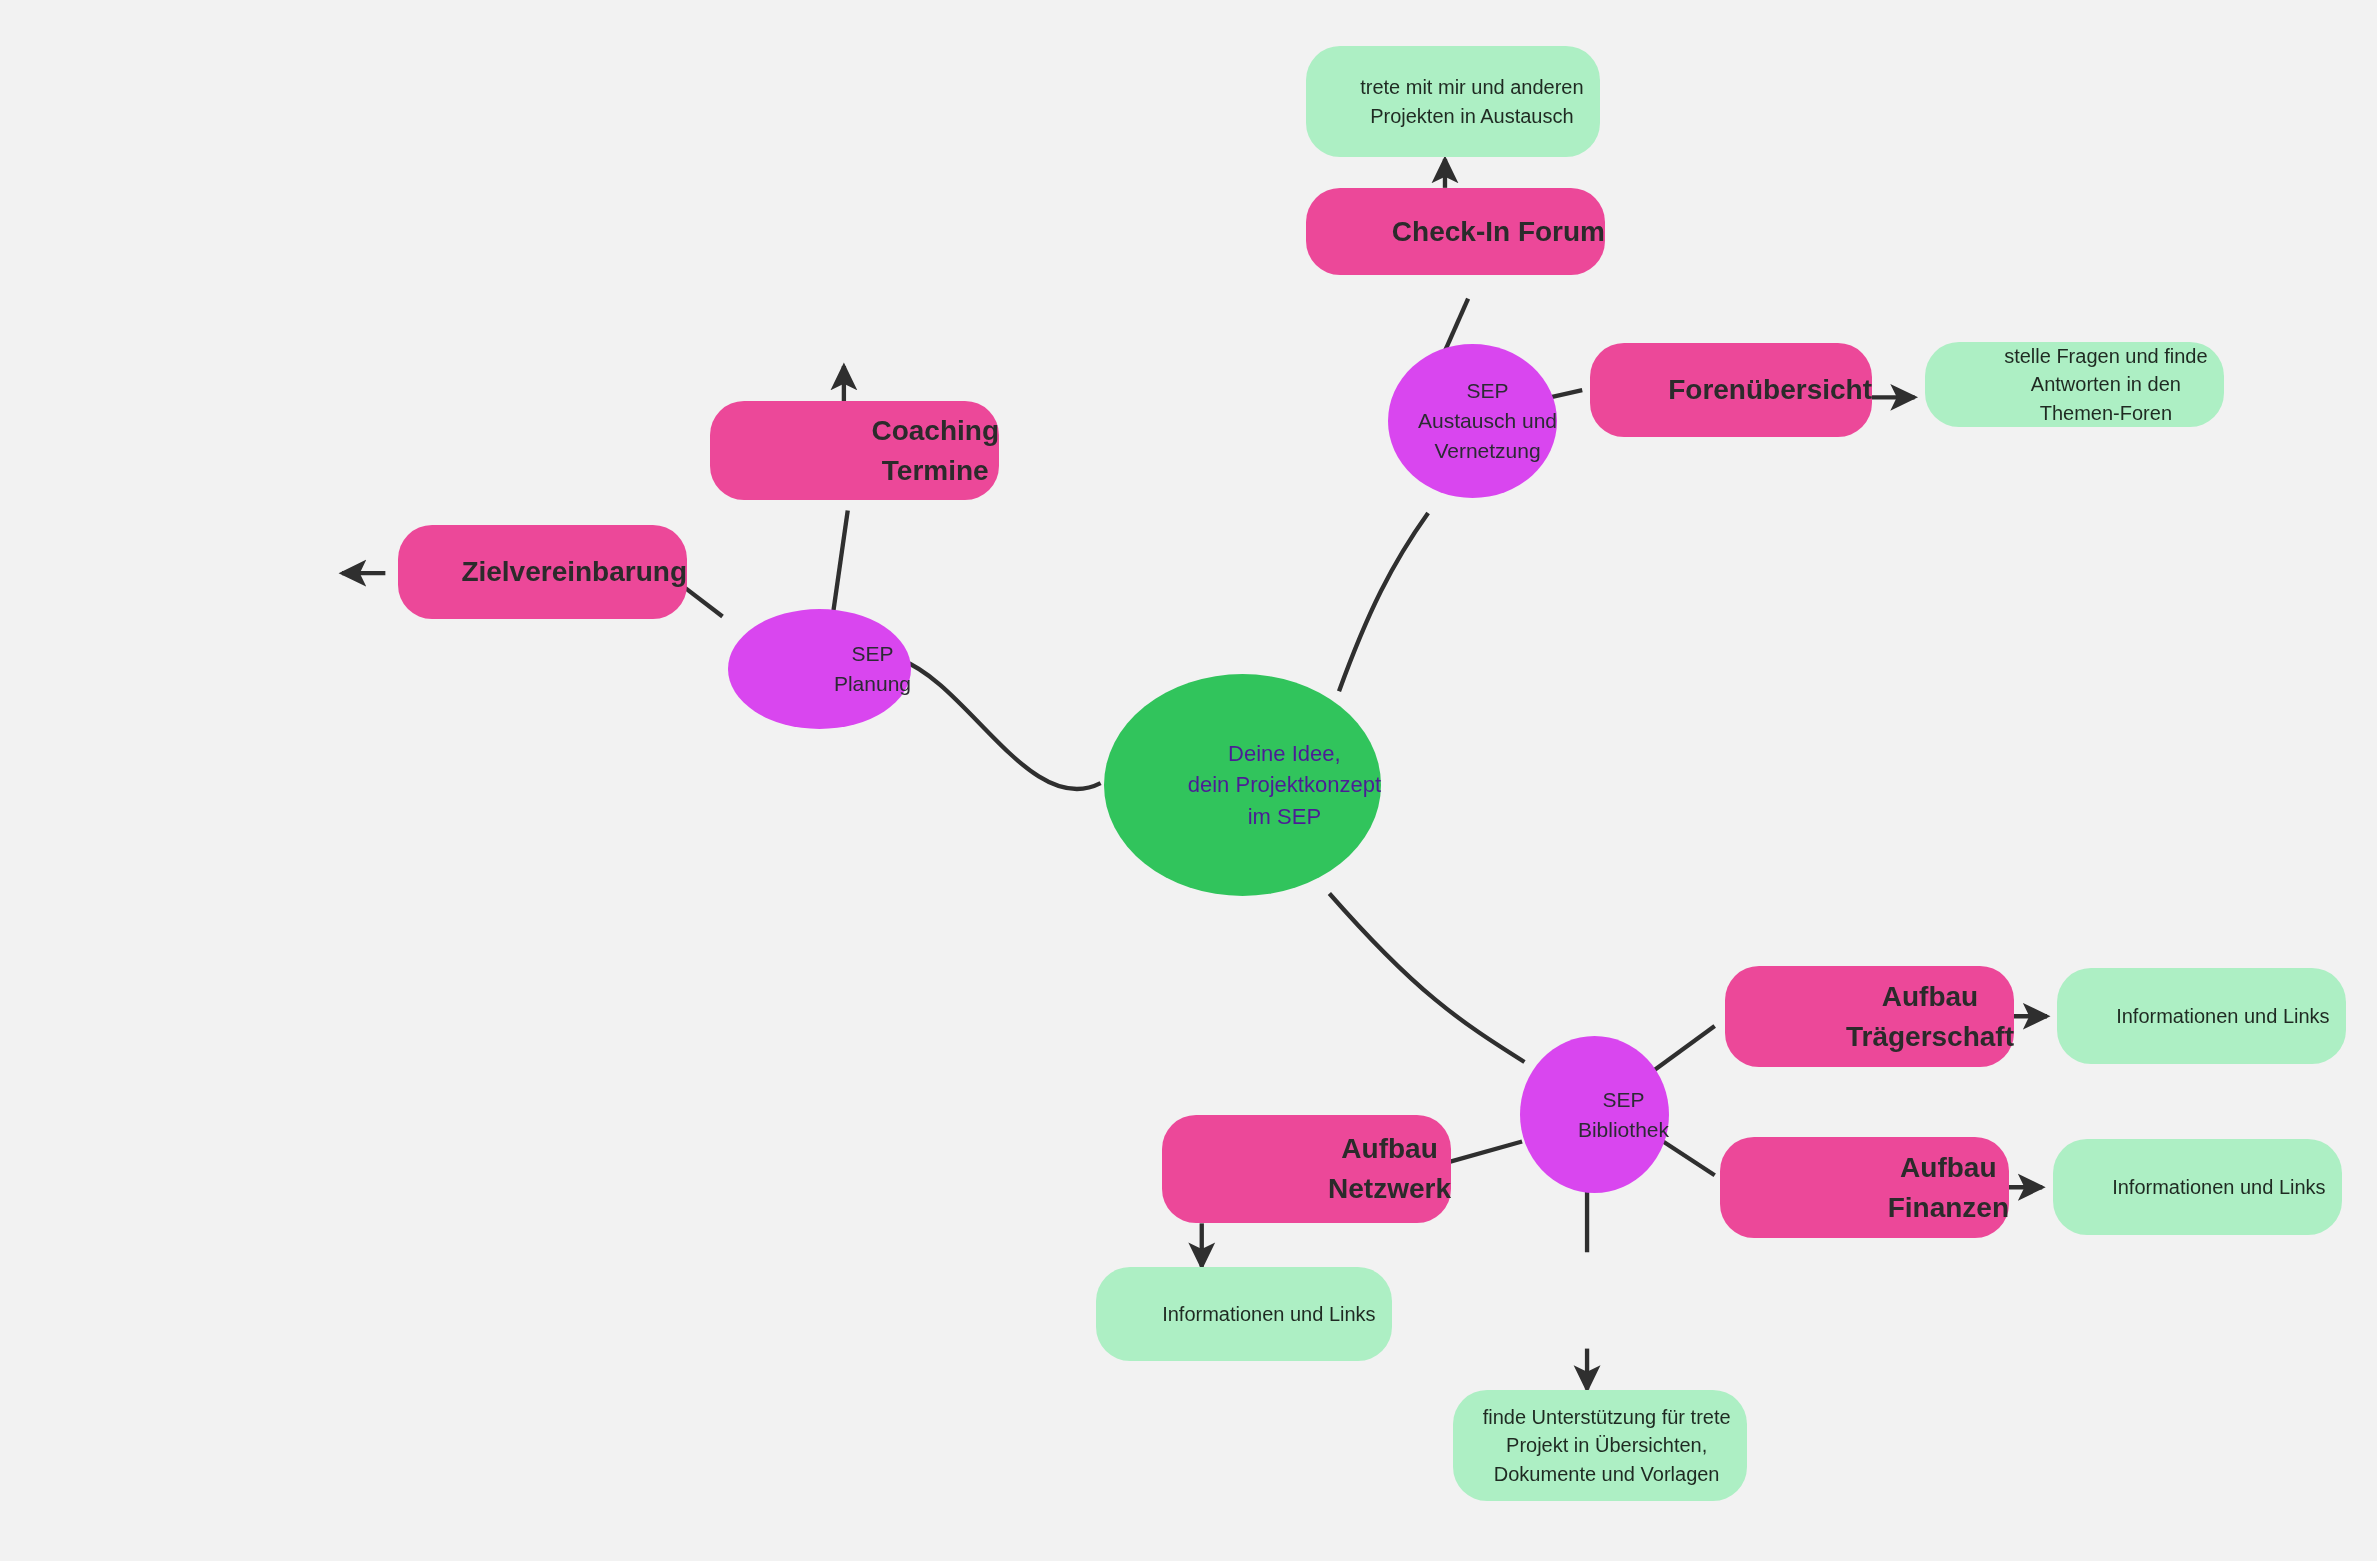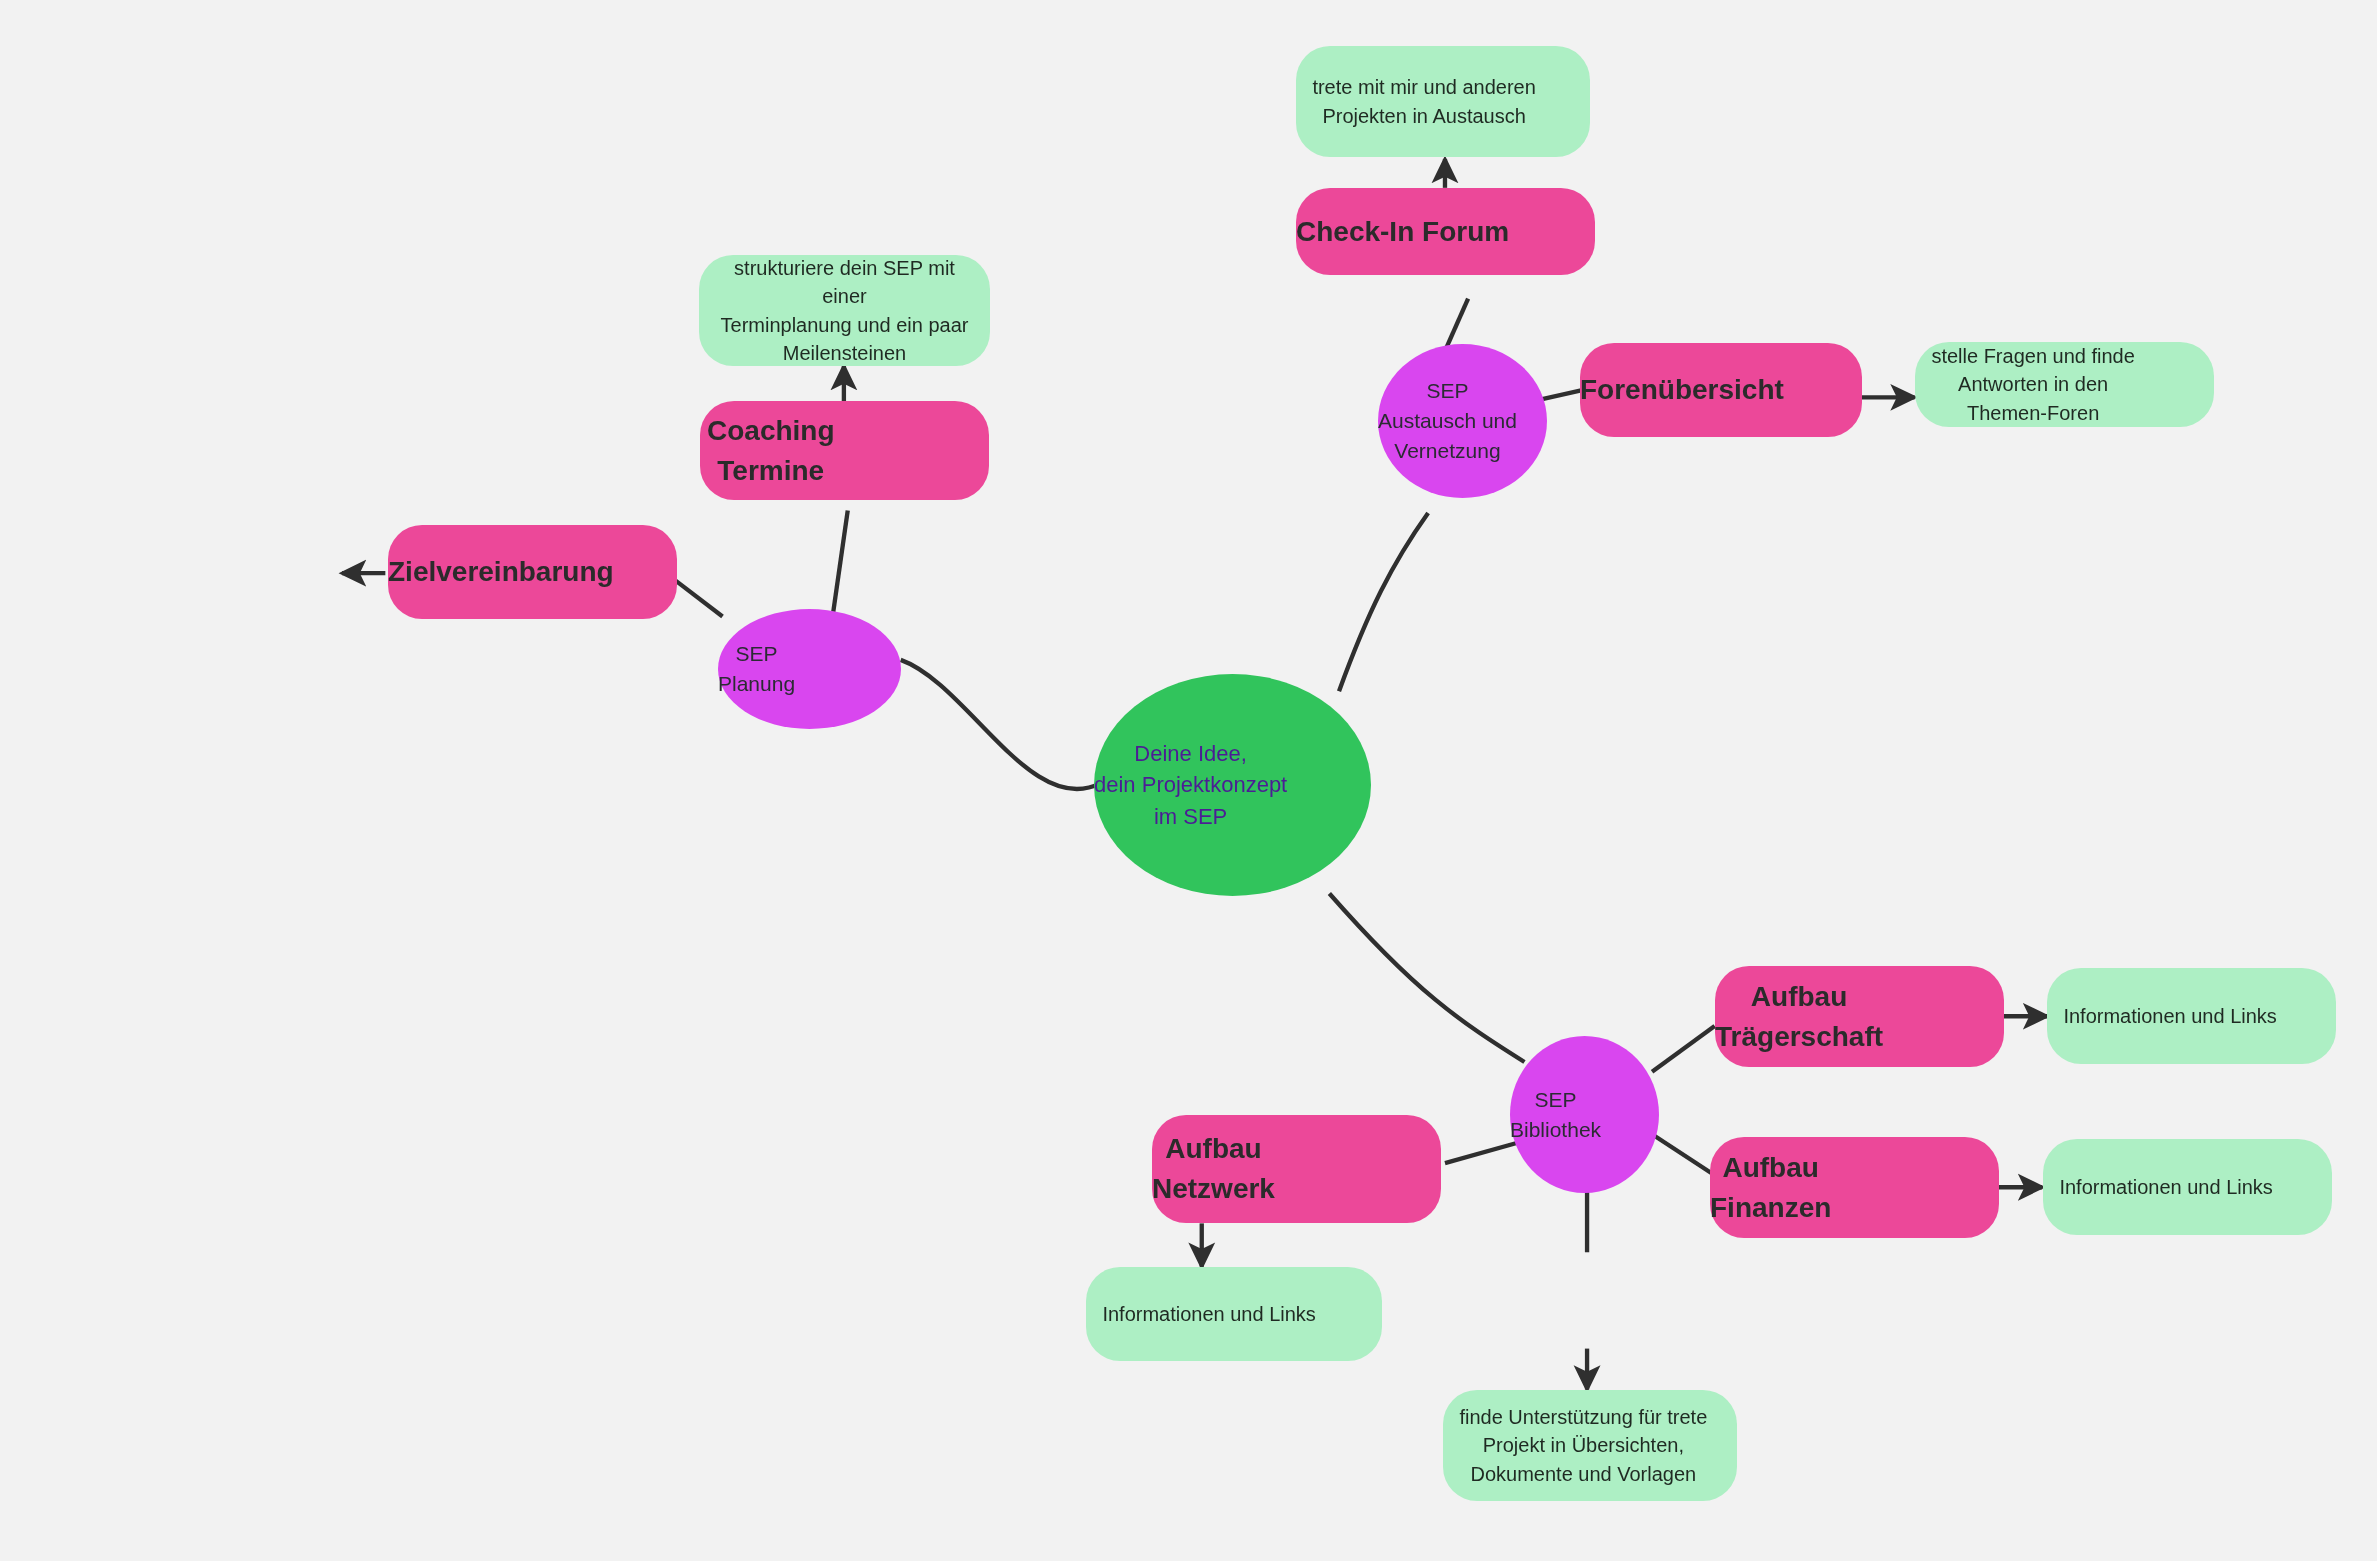--- a/index.html
+++ b/index.html
@@ -18,24 +18,25 @@
   #edge-layer {
     position: absolute;
     left: 0; top: 0;
     width: 2377px;
     height: 1561px;
   }
   .node {
     position: absolute;
     display: flex;
     align-items: center;
-    justify-content: flex-start;
+    justify-content: flex-end;
     text-align: center;
     box-sizing: border-box;
     z-index: 5;
+    margin-left: 10px;
   }
   .node-label {
     white-space: pre-line;
     line-height: 1.42;
     display: block;
   }
   .node.root {
     border-radius: 50%;
     background: #31c45c;
     color: #4c1d95;
@@ -155,25 +156,20 @@
 Finanzen</span>
   </div>
 
   <div class="node topic" style="left:1152px; top:1115px; width:289px; height:108px;">
     <span class="node-label">Aufbau
 Netzwerk</span>
   </div>
 
 
 
-  <div class="node leaf" style="left:699px; top:255px; width:291px; height:111px;">
-    <span class="node-label">strukturiere dein SEP mit einer
-Terminplanung und ein paar
-Meilensteinen</span>
-  </div>
 
   <div class="node leaf" style="left:1296px; top:46px; width:294px; height:111px;">
     <span class="node-label">trete mit mir und anderen
 Projekten in Austausch</span>
   </div>
 
   <div class="node leaf" style="left:1915px; top:342px; width:299px; height:85px;">
     <span class="node-label">stelle Fragen und finde
 Antworten in den
 Themen-Foren</span>

